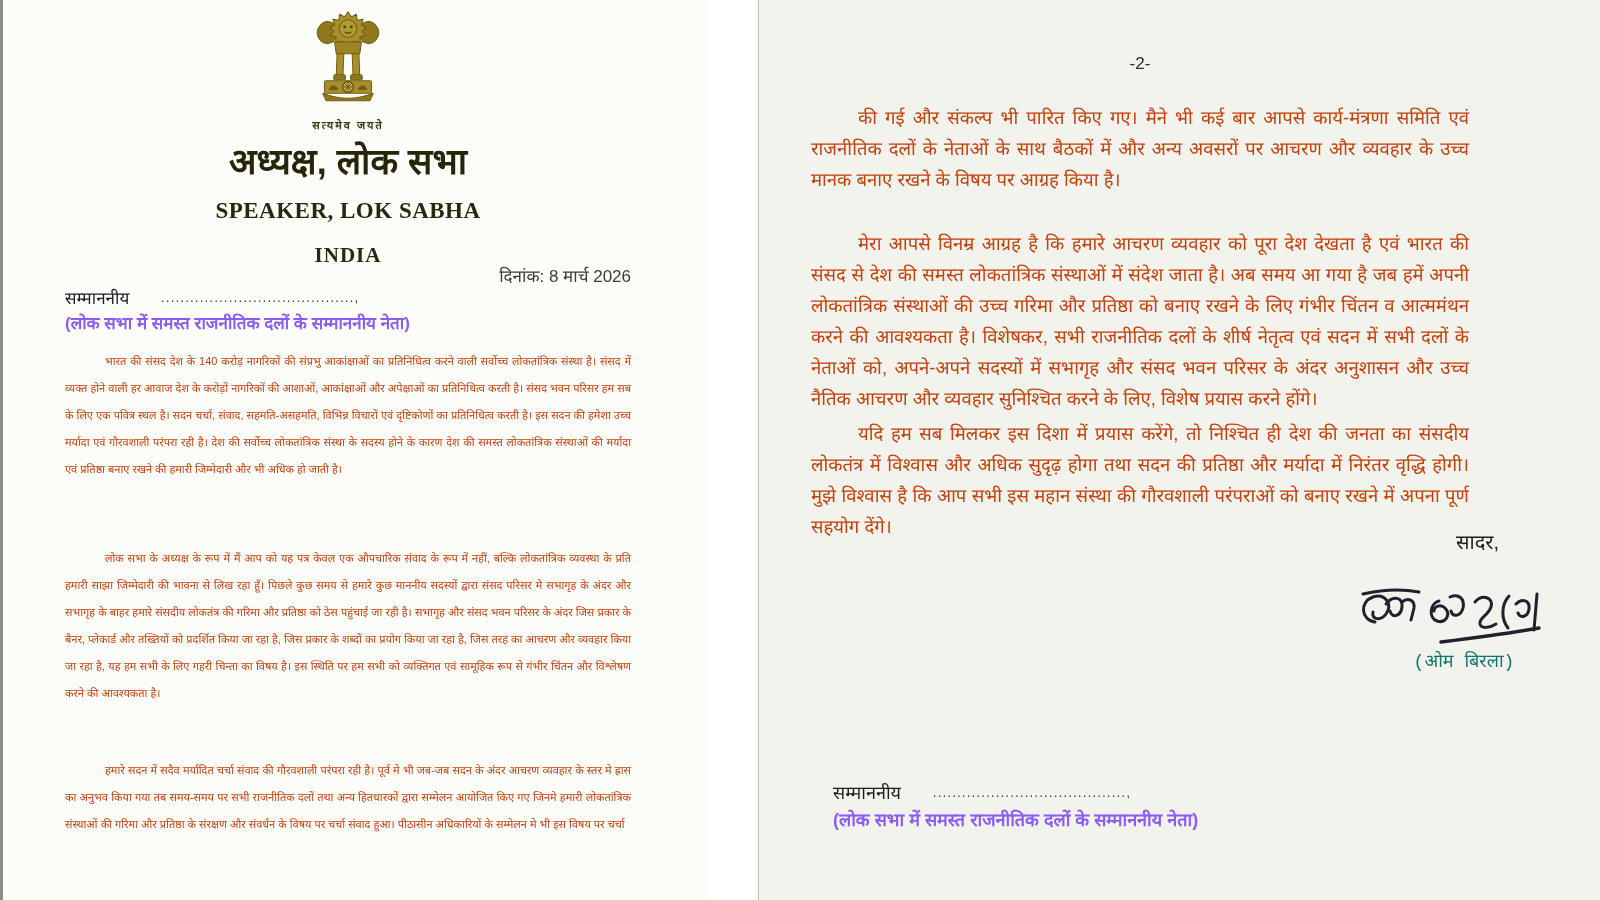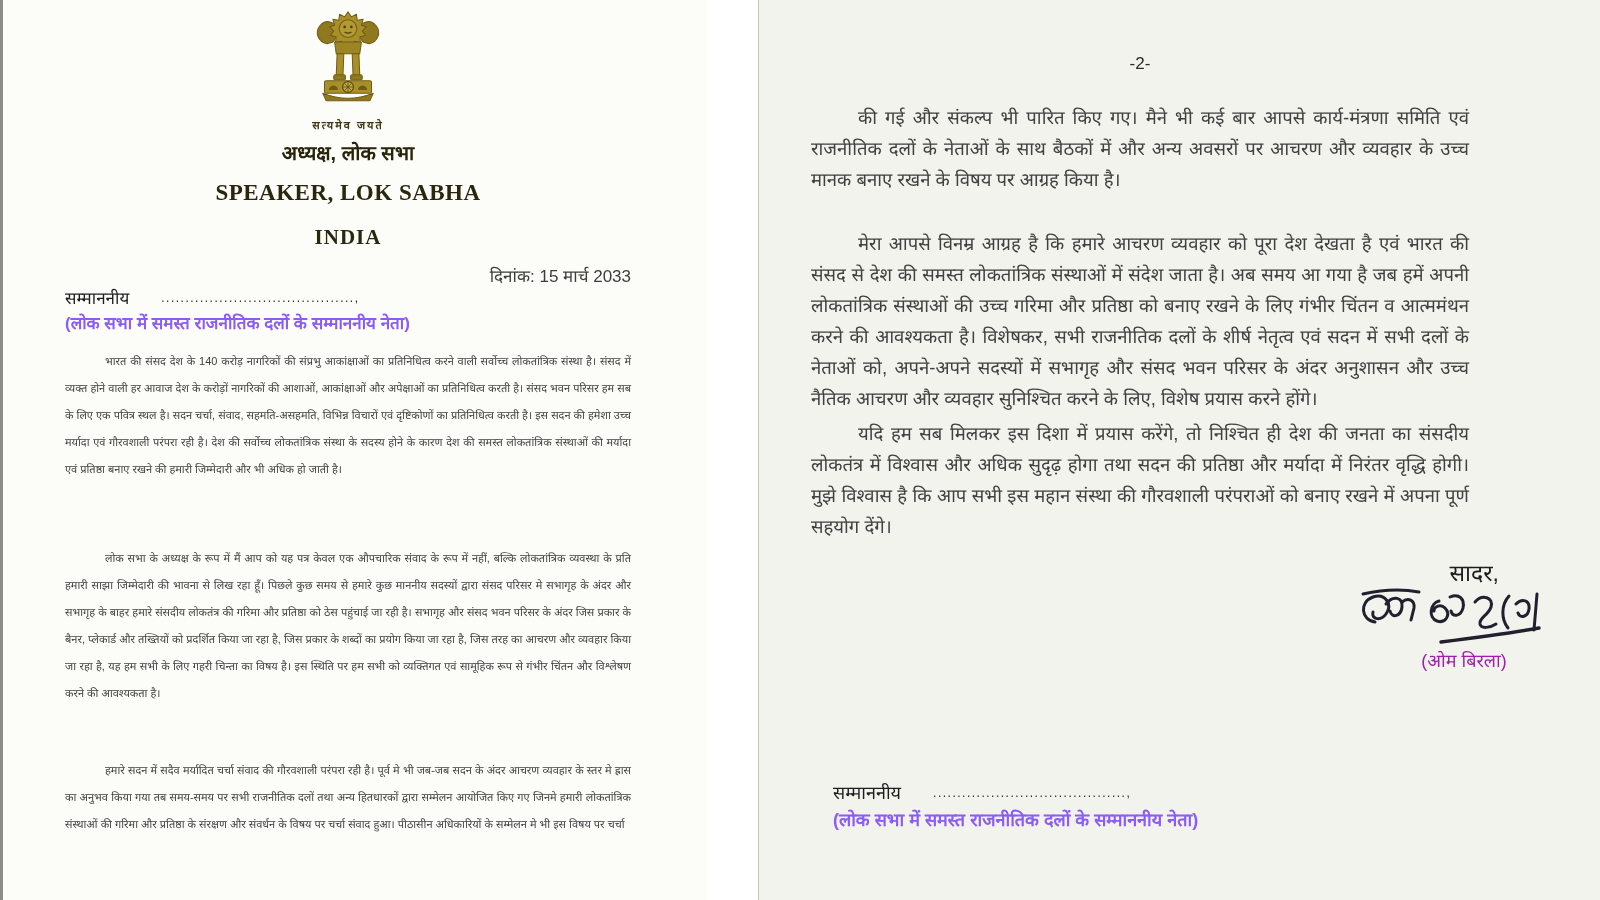--- a/index.html
+++ b/index.html
@@ -9,54 +9,54 @@
 
   
   .page { position:absolute; top:0; height:900px; }
   .page-1 { left:0;   width:707px;  background:#fcfcf9; border-left:3px solid #8d8d87; }
   .page-2 { left:758px; width:842px; background:#f2f3ed; border-left:1px solid #c3c4ba; }
 
   
   .letterhead { position:absolute; top:8px; left:62px; width:566px; text-align:center; color:#2b2910; }
   .emblem { display:block; margin:0 auto; }
   .motto { font-size:11px; font-weight:bold; letter-spacing:2px; color:#3e3814; margin-top:9px; }
-  .title-hi { font-size:20px; font-weight:bold; color:#262409; margin-top:10px; line-height:1.1; }
+  .title-hi { font-size:36px; font-weight:bold; color:#262409; margin-top:10px; line-height:1.1; }
   .title-en { font-family:"Liberation Serif","DejaVu Serif",serif; font-size:23px; font-weight:bold;
               color:#29270d; margin-top:17px; letter-spacing:0.5px; line-height:1.05; }
   .title-country { font-family:"Liberation Serif","DejaVu Serif",serif; font-size:21px; font-weight:bold;
               color:#29270d; margin-top:20px; letter-spacing:1px; }
 
   
   .date-line { position:absolute; top:264px; left:62px; width:566px; text-align:right;
                font-size:17px; color:#3c3c3c; }
   .salute-row { font-size:17px; color:#1d1d1d; white-space:nowrap; }
   .dots { font-size:12px; letter-spacing:1.5px; margin-left:32px; position:relative; top:-2px; color:#2a2a2a; }
   .salute-bold { font-weight:bold; font-size:17px; color:#8b5cf6; margin-top:2px; }
 
-  .para { text-align:justify; color:#404040; }
+  .para { text-align:justify; color:#c2410c; }
   .page-1 .para { position:absolute; left:62px; width:566px; font-size:11px; line-height:27px; text-indent:40px; }
   .page-2 .para { position:absolute; left:52px; width:658px; font-size:18.5px; line-height:31px; text-indent:47px; }
 
   .p1-salute { position:absolute; top:286px; left:62px; }
   .p1-para-a { top:348px; }
   .p1-para-b { top:545px; }
   .p1-para-c { top:757px; }
 
   .page-no { position:absolute; top:54px; left:0; width:762px; text-align:center;
              font-size:17px; color:#2a2a2a; }
   .p2-para-a { top:102px; }
   .p2-para-b { top:228px; }
   .p2-para-c { top:418px; }
 
   
-  .regards   { position:absolute; top:556px; left:620px; width:120px; text-align:right;
-               font-size:23px; color:#1d1d1d; }
+  .regards   { position:absolute; top:528px; left:620px; width:120px; text-align:right;
+               font-size:20px; color:#1d1d1d; }
   .signature { position:absolute; top:584px; left:594px; }
   .signatory { position:absolute; top:648px; left:638px; width:134px; text-align:center;
-               font-size:18px; color:#a21caf; }
+               font-size:18px; color:#0f766e;font-family:Liberation Mono, monospace; }
 
   .p2-footer { position:absolute; top:780px; left:74px; }
   .p2-footer .salute-bold { margin-top:3px; }
 </style>
 </head>
 <body>
 
 <div class="canvas">
 
   <section class="page page-1">
@@ -91,21 +91,21 @@
 
           <path d="M20 101 q30 12 60 0 l-4 9 h-52 Z" fill="#8f781e"></path>
         </g>
       </svg>
       <div class="motto">सत्यमेव जयते</div>
       <h1 class="title-hi">अध्यक्ष, लोक सभा</h1>
       <h2 class="title-en">SPEAKER, LOK SABHA</h2>
       <h3 class="title-country">INDIA</h3>
     </header>
 
-    <div class="date-line">दिनांक: 15 मार्च 2033</div>
+    <div class="date-line">दिनांक: 8 मार्च 2026</div>
 
     <div class="p1-salute">
       <div class="salute-row">
         <span>सम्माननीय</span><span class="dots">........................................,</span>
       </div>
       <div class="salute-bold">(लोक सभा में समस्त राजनीतिक दलों के सम्माननीय नेता)</div>
     </div>
 
     <p class="para p1-para-a">भारत की संसद देश के 140 करोड़ नागरिकों की संप्रभु आकांक्षाओं का प्रतिनिधित्व करने वाली सर्वोच्च लोकतांत्रिक संस्था है। संसद में व्यक्त होने वाली हर आवाज देश के करोड़ों नागरिकों की आशाओं, आकांक्षाओं और अपेक्षाओं का प्रतिनिधित्व करती है। संसद भवन परिसर हम सब के लिए एक पवित्र स्थल है। सदन चर्चा, संवाद, सहमति-असहमति, विभिन्न विचारों एवं दृष्टिकोणों का प्रतिनिधित्व करती है। इस सदन की हमेशा उच्च मर्यादा एवं गौरवशाली परंपरा रही है। देश की सर्वोच्च लोकतांत्रिक संस्था के सदस्य होने के कारण देश की समस्त लोकतांत्रिक संस्थाओं की मर्यादा एवं प्रतिष्ठा बनाए रखने की हमारी जिम्मेदारी और भी अधिक हो जाती है।</p>
     <p class="para p1-para-b">लोक सभा के अध्यक्ष के रूप में मैं आप को यह पत्र केवल एक औपचारिक संवाद के रूप में नहीं, बल्कि लोकतांत्रिक व्यवस्था के प्रति हमारी साझा जिम्मेदारी की भावना से लिख रहा हूँ। पिछले कुछ समय से हमारे कुछ माननीय सदस्यों द्वारा संसद परिसर मे सभागृह के अंदर और सभागृह के बाहर हमारे संसदीय लोकतंत्र की गरिमा और प्रतिष्ठा को ठेस पहुंचाई जा रही है। सभागृह और संसद भवन परिसर के अंदर जिस प्रकार के बैनर, प्लेकार्ड और तख्तियों को प्रदर्शित किया जा रहा है, जिस प्रकार के शब्दों का प्रयोग किया जा रहा है, जिस तरह का आचरण और व्यवहार किया जा रहा है, यह हम सभी के लिए गहरी चिन्ता का विषय है। इस स्थिति पर हम सभी को व्यक्तिगत एवं सामूहिक रूप से गंभीर चिंतन और विश्लेषण करने की आवश्यकता है।</p>

